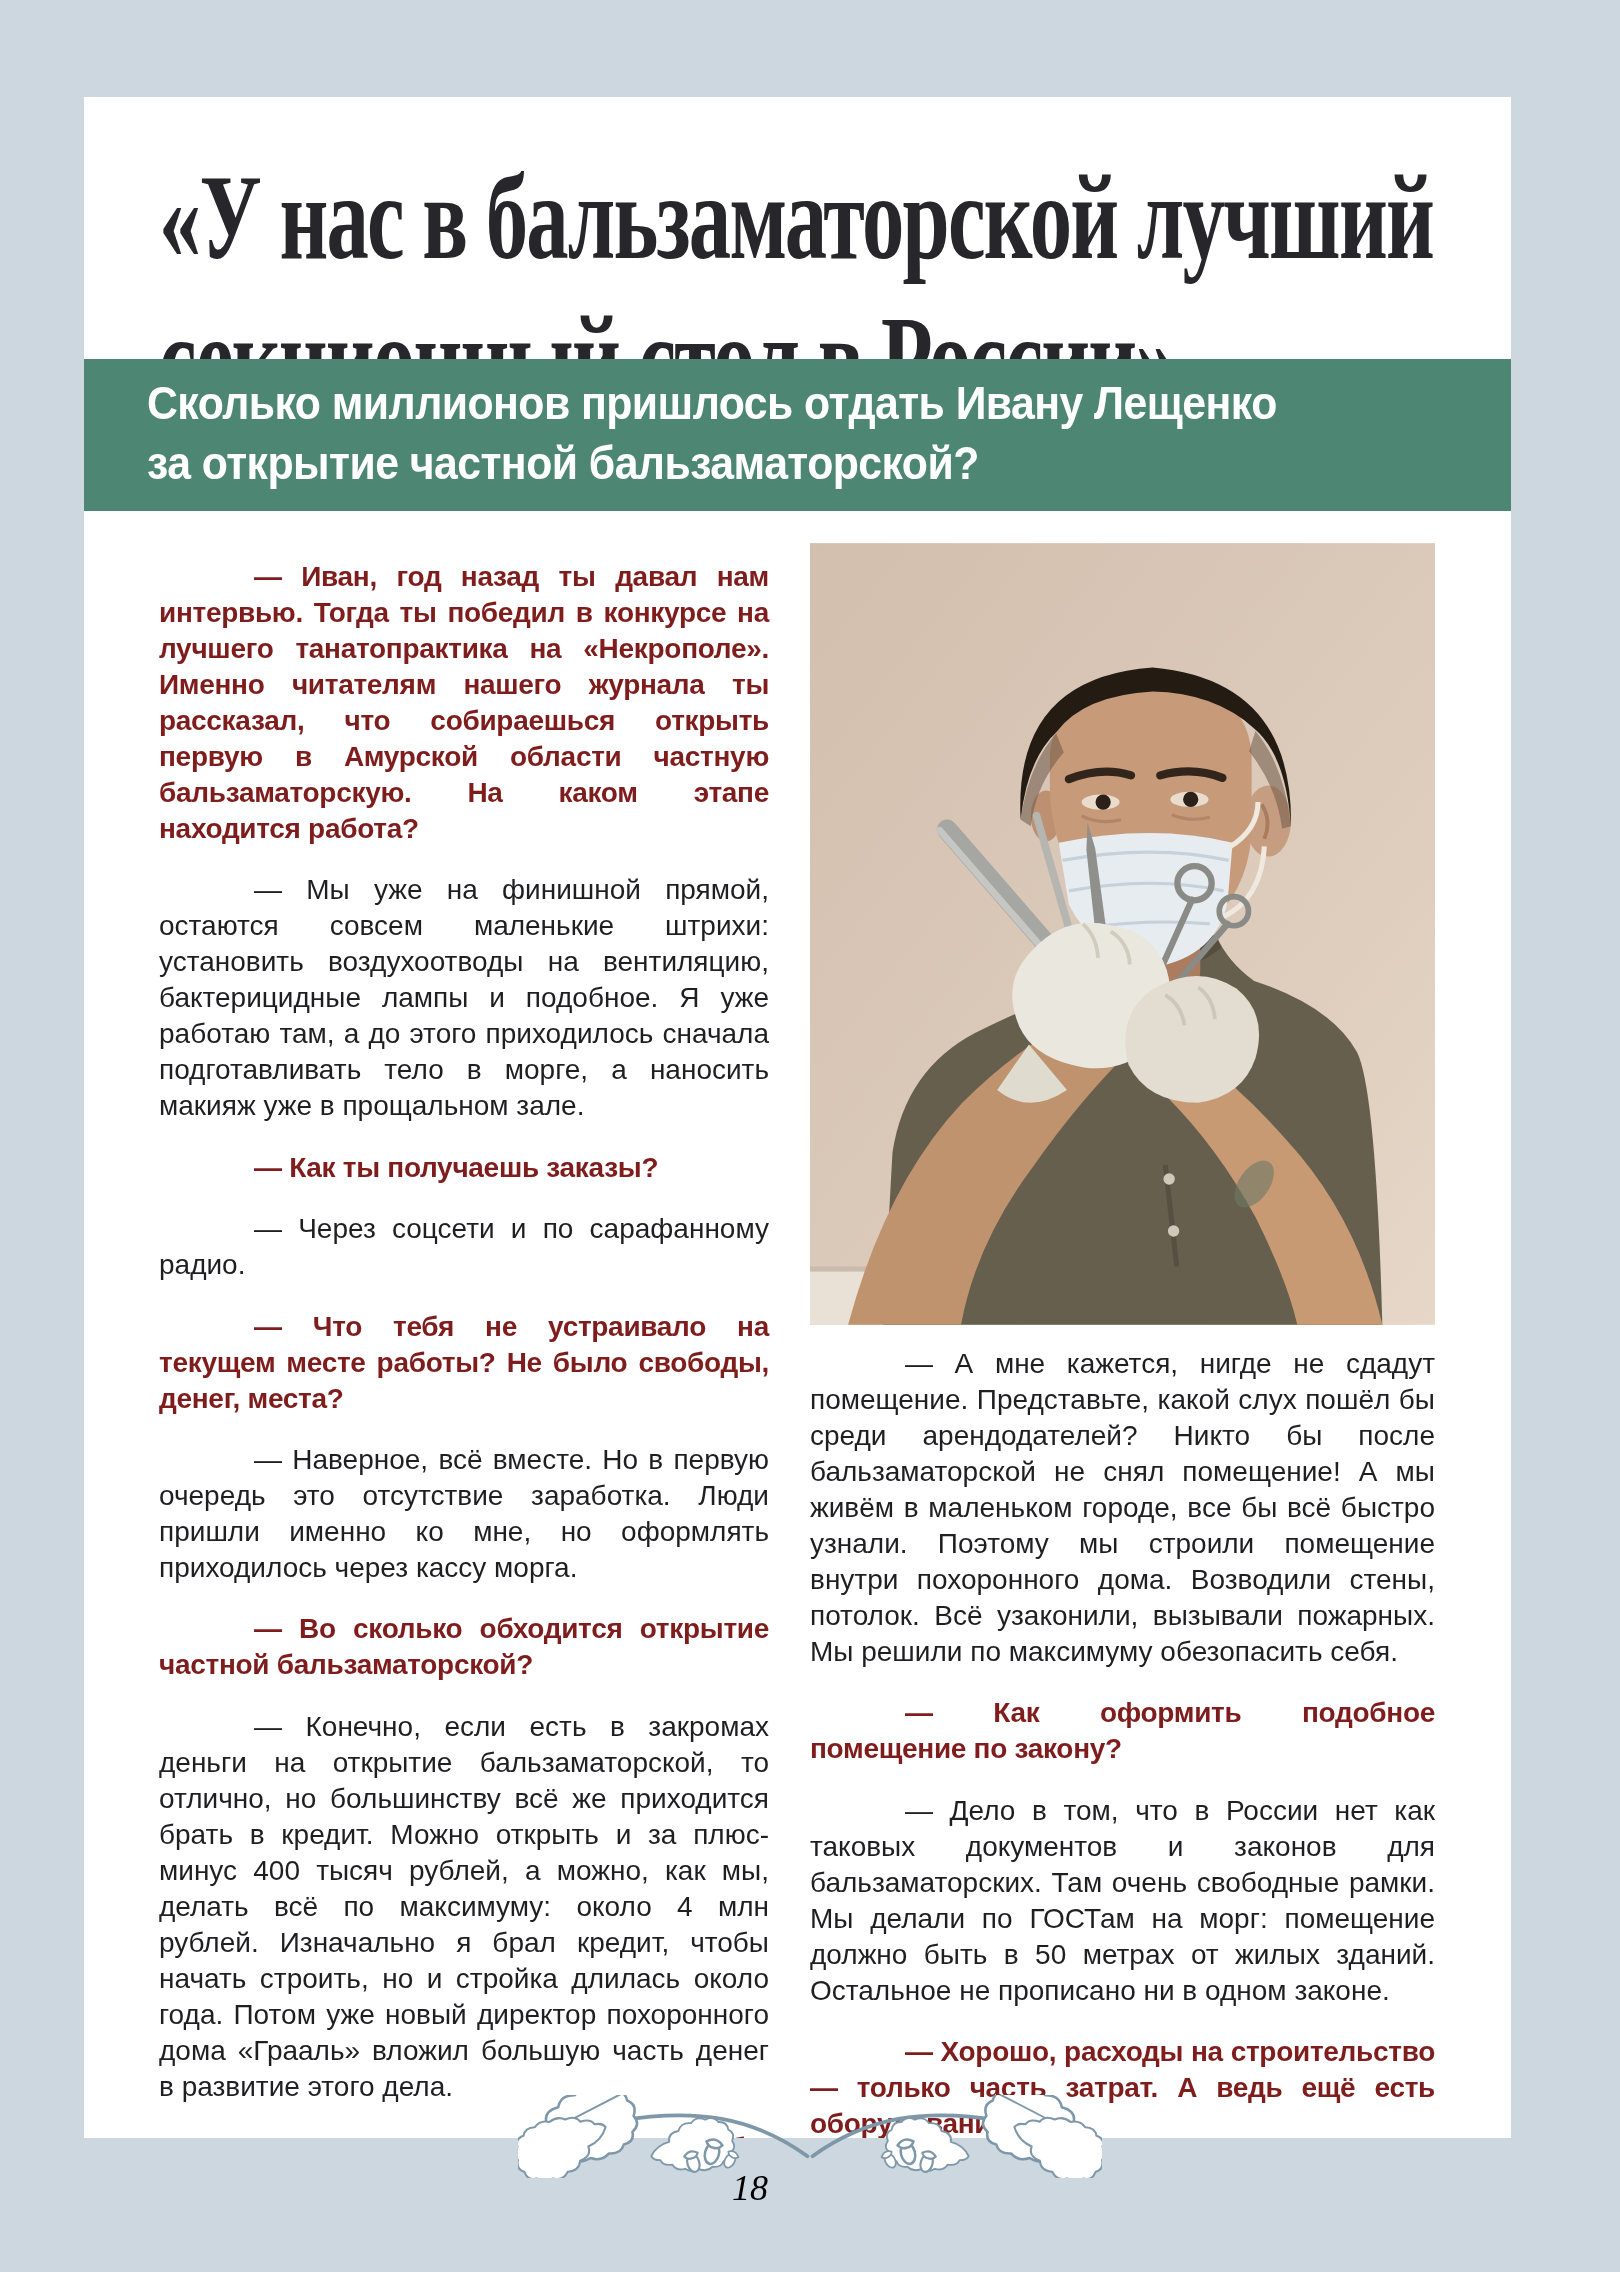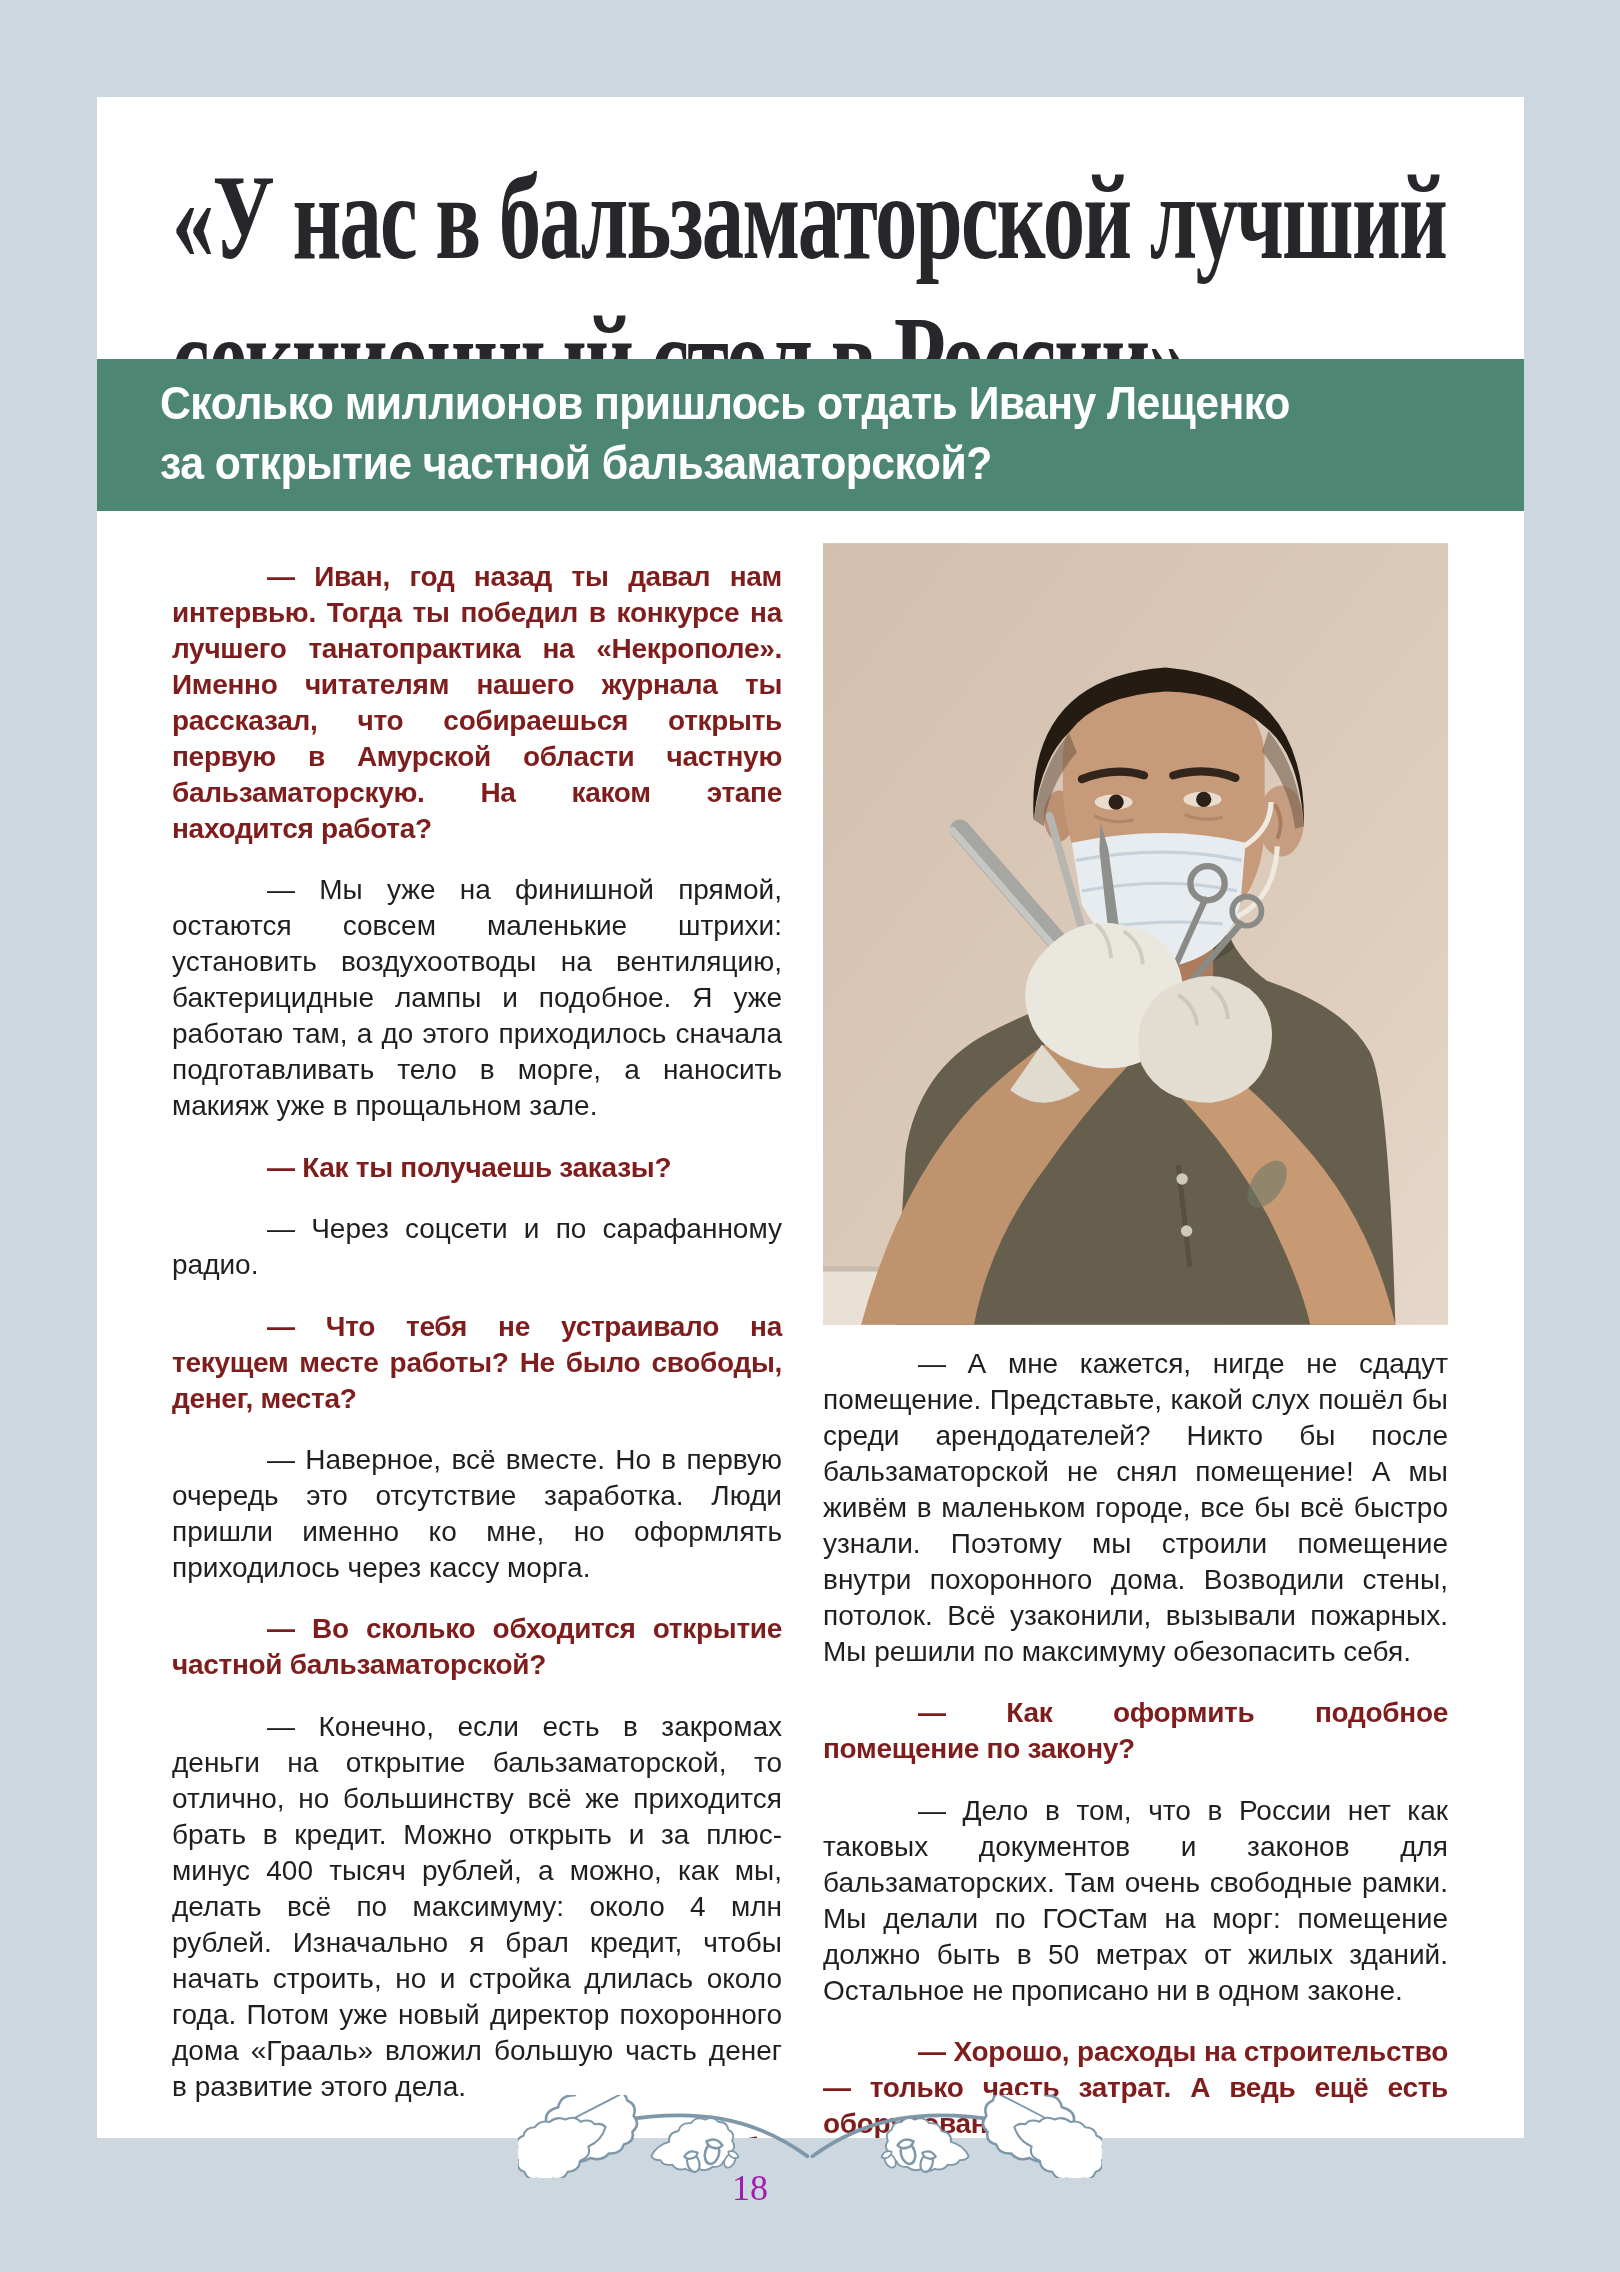--- a/index.html
+++ b/index.html
@@ -5,21 +5,21 @@
   html,body{margin:0;padding:0;}
   body{background:#b9c4cc;}
   .page{
     position:relative;
     width:1620px;height:2273px;
     background:#cdd7df;
     overflow:hidden;
     font-family:"Liberation Sans",sans-serif;
   }
   .sheet{
-    position:absolute;left:97px;top:97px;
+    position:absolute;left:84px;top:97px;
     width:1427px;height:2041px;
     background:#ffffff;
     overflow:hidden;
   }
   
   .title-block{position:absolute;left:75px;top:51px;width:1276px;height:210px;}
   .title-line{
     position:absolute;left:0;white-space:nowrap;
     font-family:"Liberation Serif",serif;font-weight:bold;
     font-size:121px;color:#26262b;letter-spacing:-2.5px;
@@ -58,21 +58,21 @@
   .photo svg{display:block;width:100%;height:100%;}
   
   .ornament{position:absolute;left:518px;top:2095px;width:584px;height:83px;}
   .ornament svg{display:block;width:100%;height:100%;}
   .ornament .orn{stroke:#7e98a9;stroke-width:4;fill:#ffffff;stroke-linejoin:round;stroke-linecap:round;}
   .ornament .stem{fill:none;stroke:#7e98a9;stroke-width:6;stroke-linecap:round;}
   .ornament .vein{fill:none;stroke:#7e98a9;stroke-width:3;stroke-linecap:round;}
   .page-number{
     position:absolute;left:0;top:2167px;width:1500px;
     text-align:center;
-    font-family:"Liberation Serif",serif;font-size:36px;color:#a21caf;
+    font-family:"Liberation Serif",serif;font-size:36px;color:#000000;font-style:italic;
   }
 </style>
 </head>
 <body>
 
 <div class="page">
   <div class="sheet">
 
     <div class="title-block">
       <div class="title-line l1">«У нас в бальзаматорской лучший</div>

